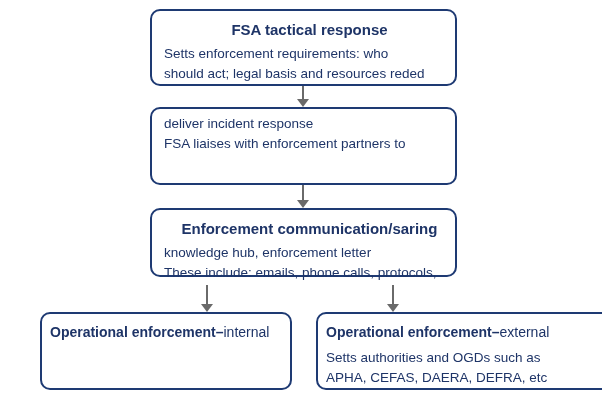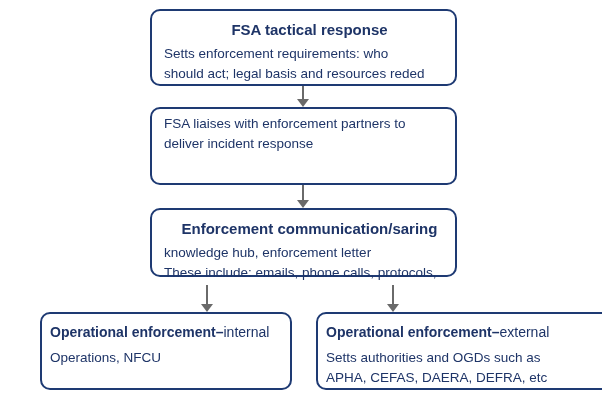--- a/index.html
+++ b/index.html
@@ -98,22 +98,22 @@
     </div>
   </div>
 
   <div class="arrow" id="arrow-1">
     <div class="shaft"></div>
     <div class="head"></div>
   </div>
 
   <div class="node" id="node-operational">
     <div class="body">
+      <div class="line">deliver incident response</div>
       <div class="line">FSA liaises with enforcement partners to</div>
-      <div class="line">deliver incident response</div>
     </div>
   </div>
 
   <div class="arrow" id="arrow-2">
     <div class="shaft"></div>
     <div class="head"></div>
   </div>
 
   <div class="node" id="node-communication">
     <div class="title centered">Enforcement communication/saring</div>
@@ -131,21 +131,20 @@
   <div class="arrow" id="arrow-4">
     <div class="shaft"></div>
     <div class="head"></div>
   </div>
 
   <div class="node bottom" id="node-internal">
     <div class="title">
       <span>Operational enforcement–</span><span class="regular">internal</span>
     </div>
     <div class="body">
-      <div class="line">Operations, NFCU</div>
     </div>
   </div>
 
   <div class="node bottom" id="node-external">
     <div class="title">
       <span>Operational enforcement–</span><span class="regular">external</span>
     </div>
     <div class="body">
       <div class="line">Setts authorities and OGDs such as</div>
       <div class="line">APHA, CEFAS, DAERA, DEFRA, etc</div>

